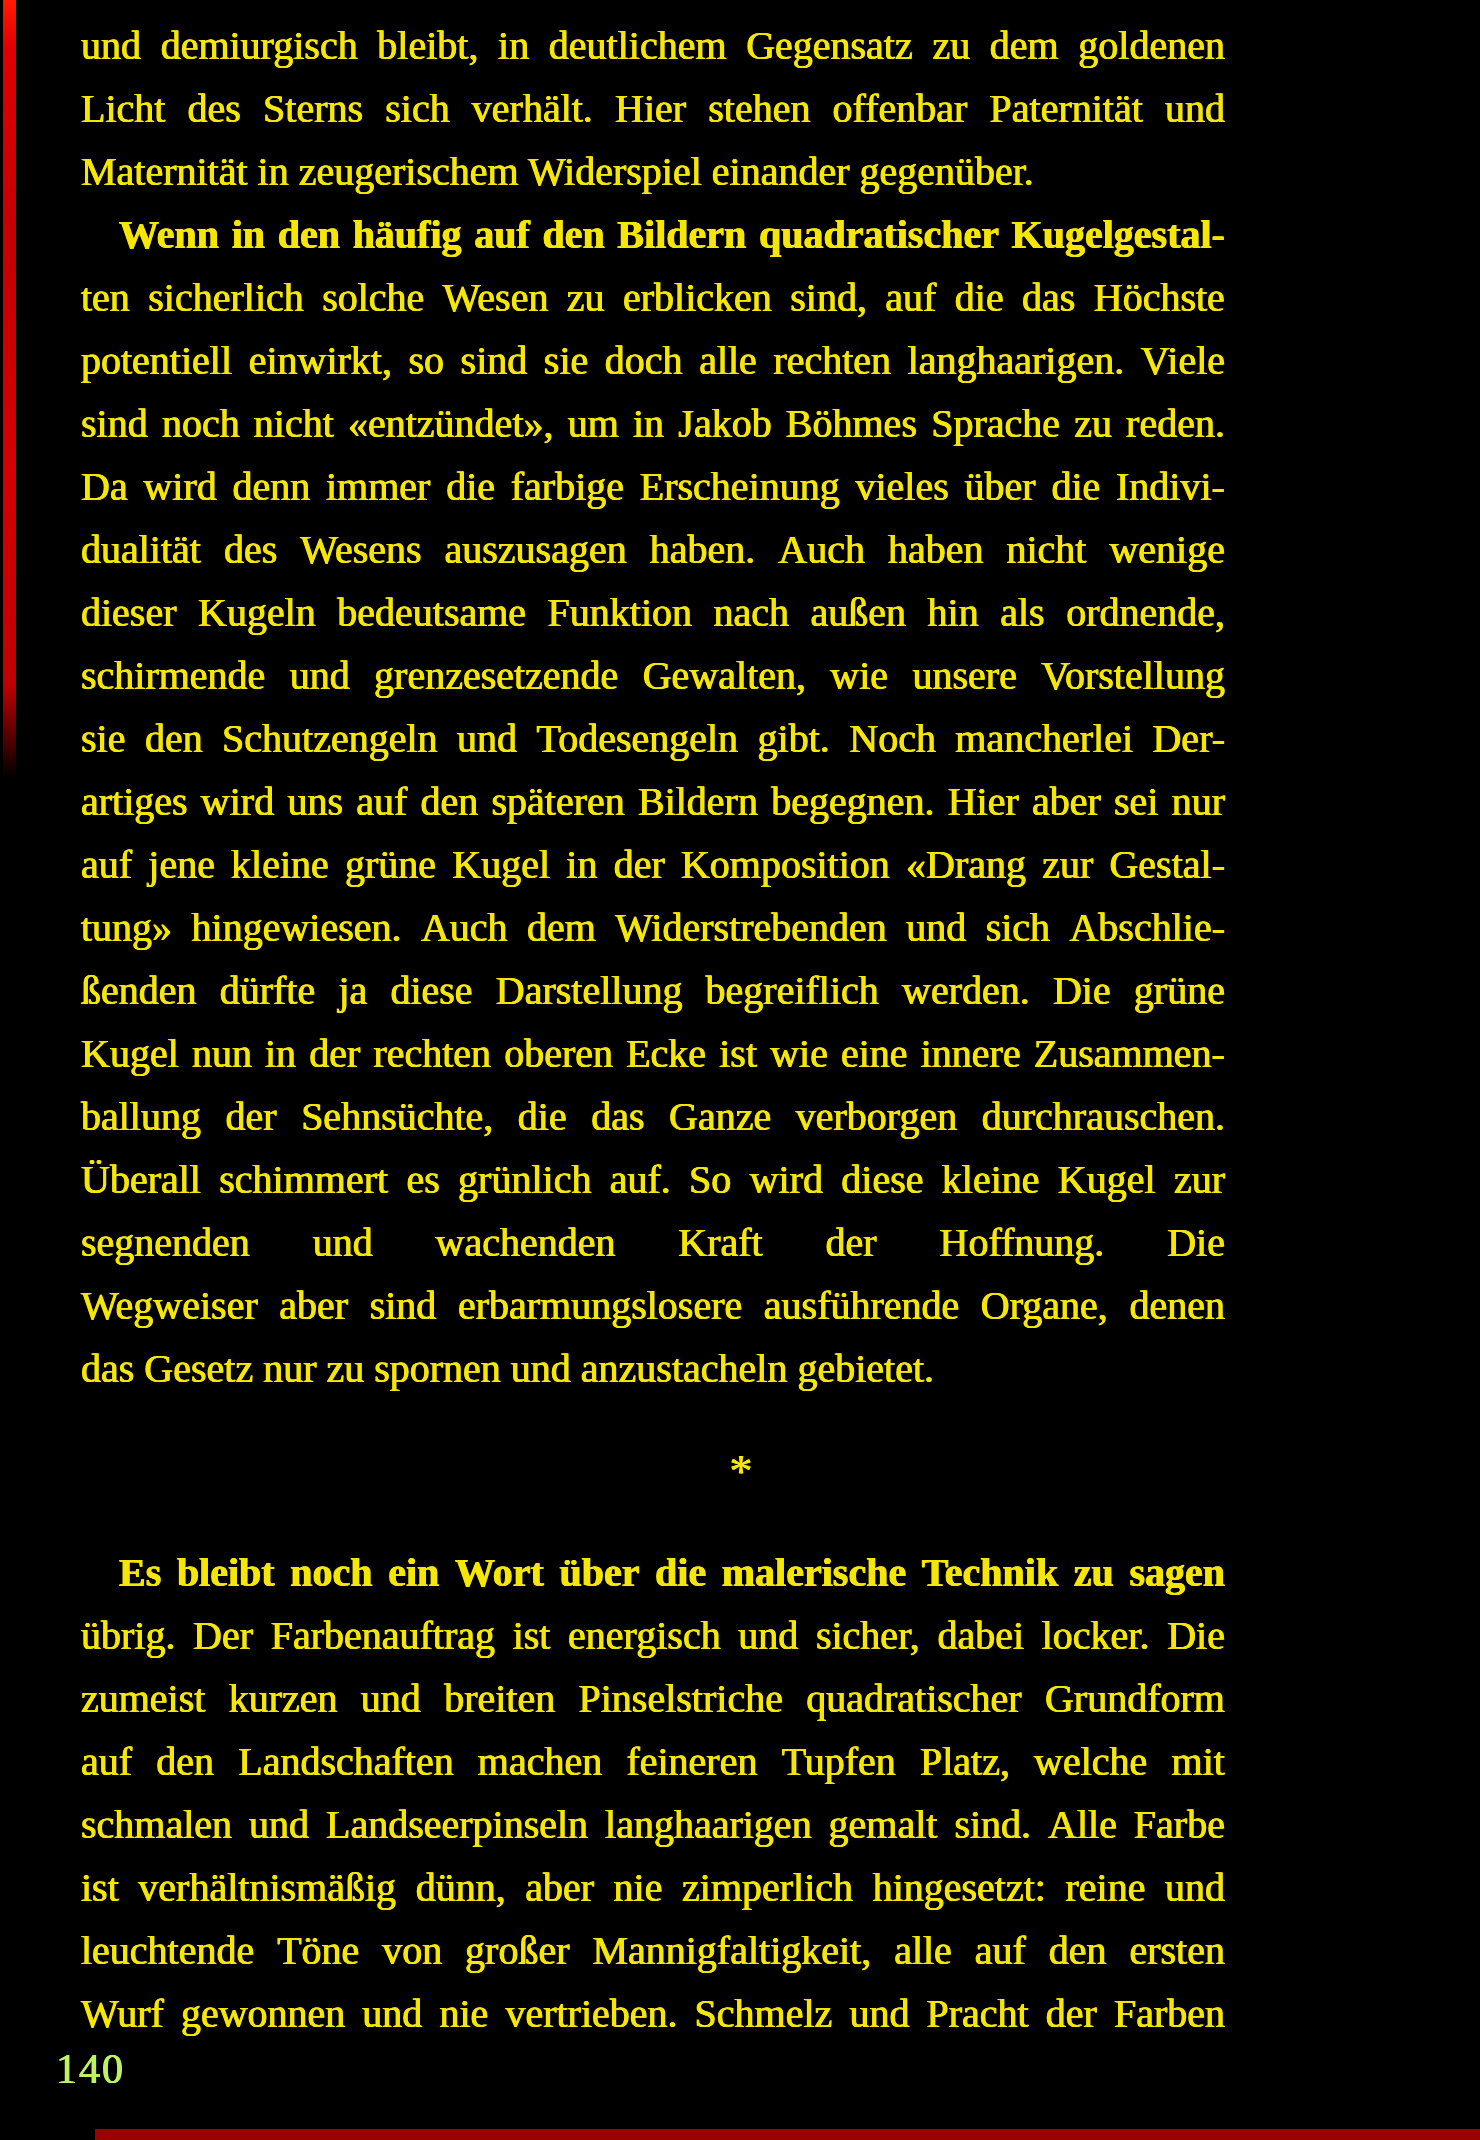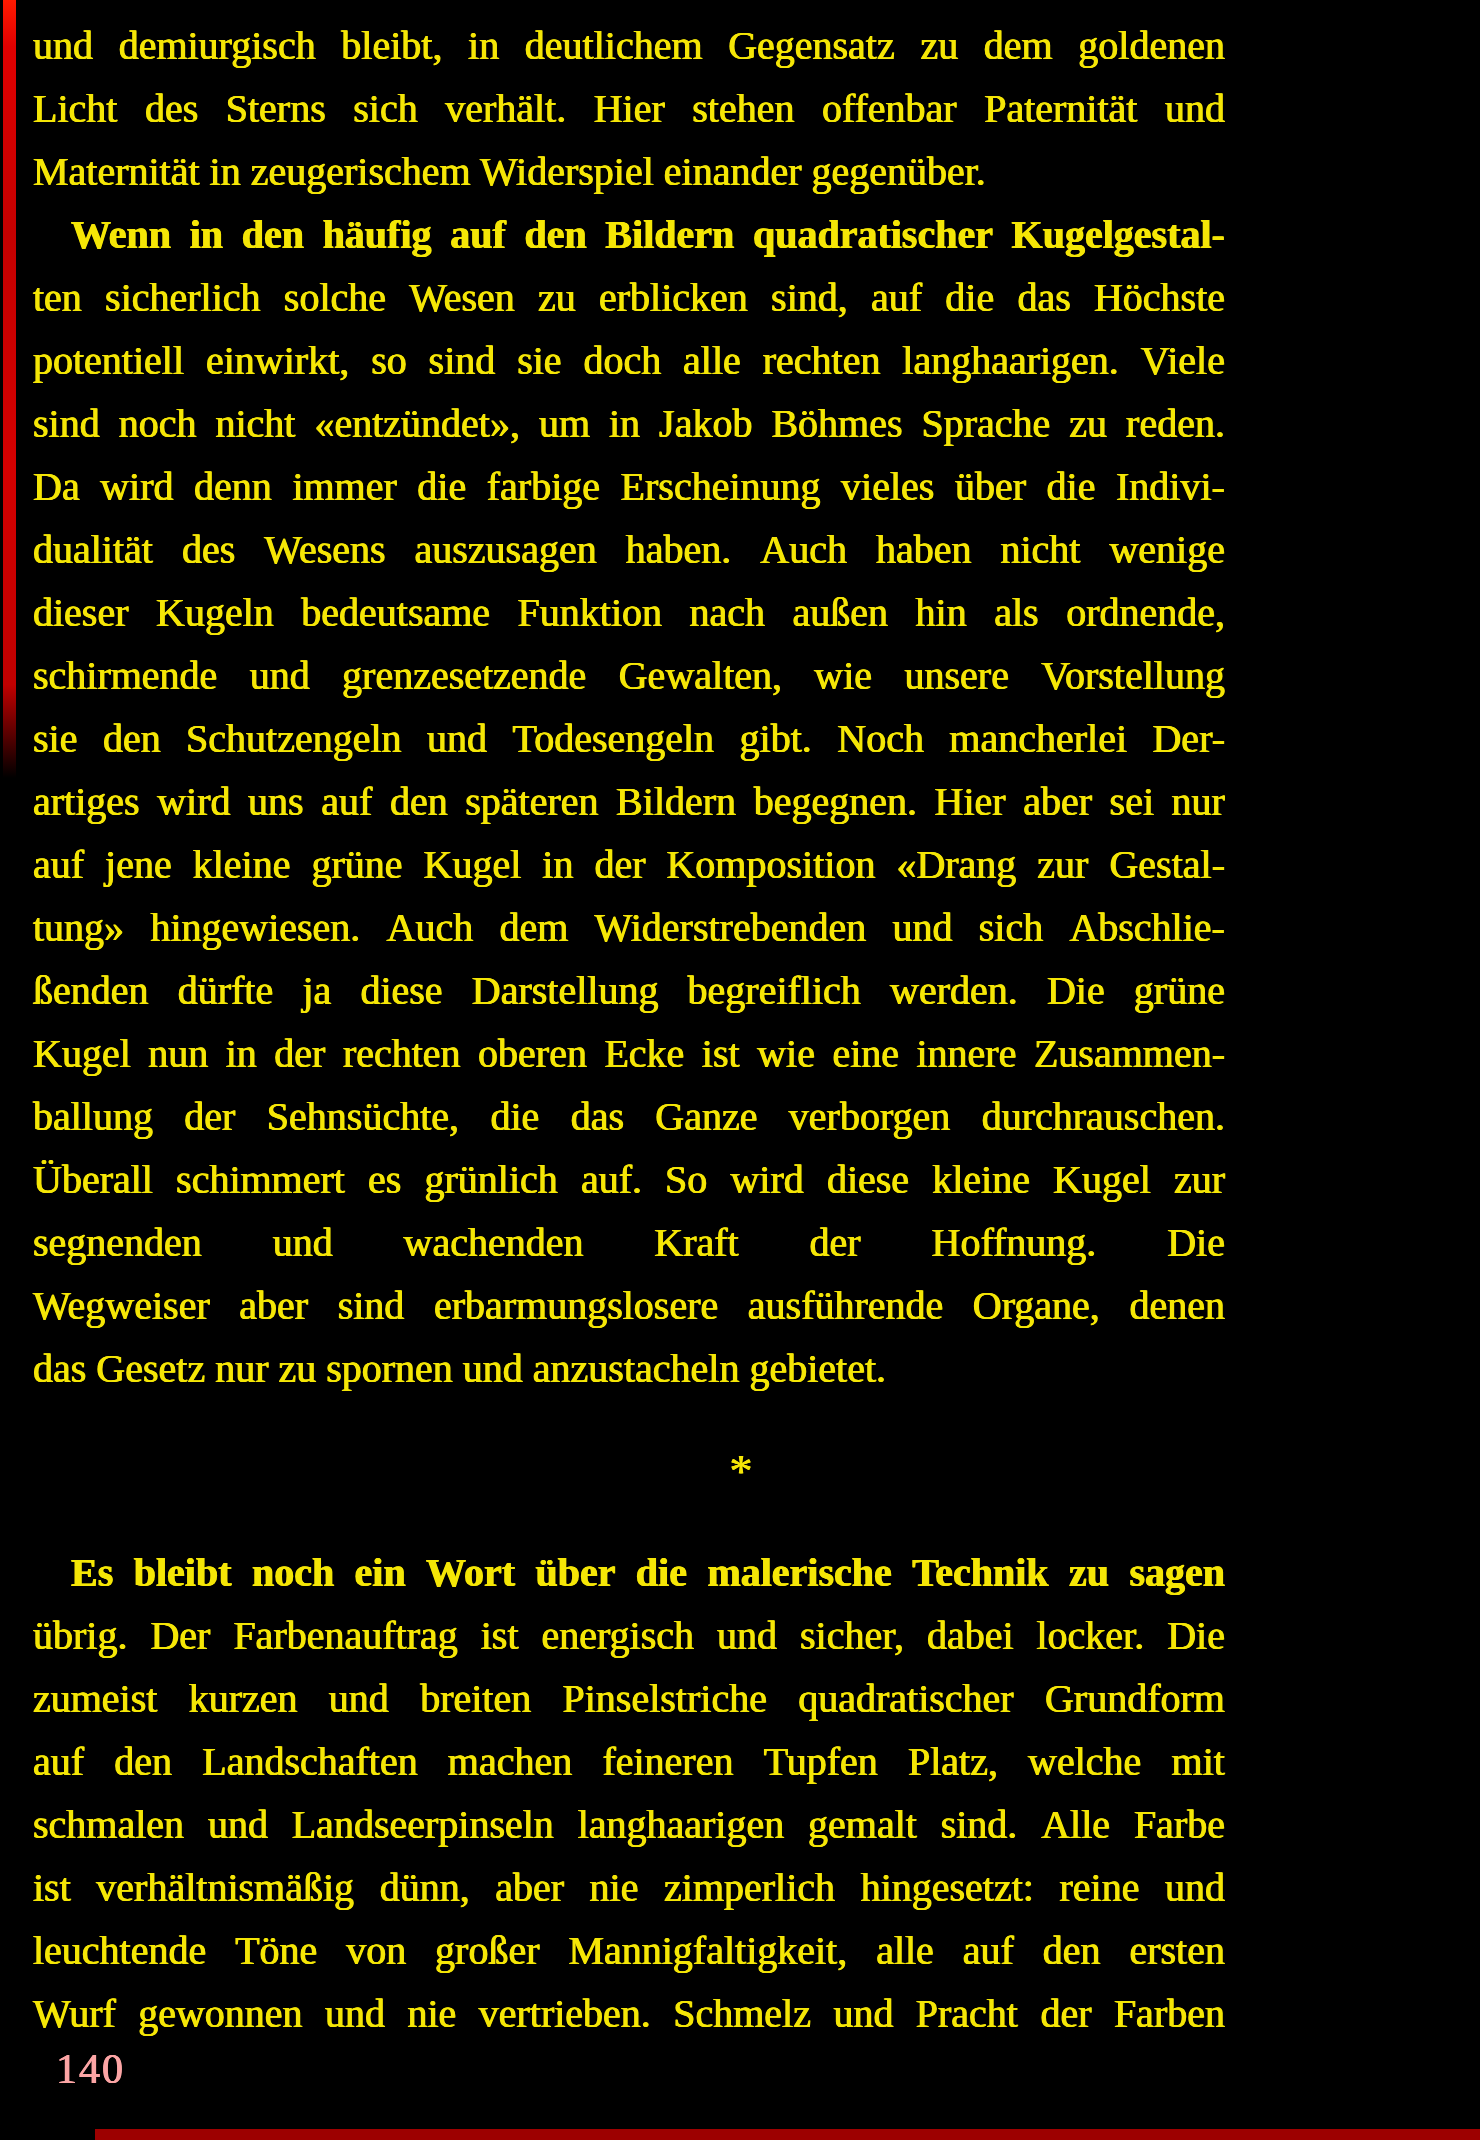--- a/index.html
+++ b/index.html
@@ -39,20 +39,21 @@
     top: 14px;
     width: 1192px;
     color: #f5e606;
     font-size: 40px;
     text-shadow: 0.5px 0 currentColor, -0.5px 0 currentColor;
   }
   .line {
     height: 63px;
     line-height: 63px;
     white-space: nowrap;
+    margin-left: 48px;
   }
   .line.just {
     display: flex;
     justify-content: space-between;
   }
   .line.just span { flex: 0 0 auto; }
   .line.ind { padding-left: 38px; font-weight: bold; }
   .sep-row {
     height: 141px;
     padding-top: 40px;
@@ -62,21 +63,21 @@
   .sep-star {
     position: relative;
     left: 112px;
     font-size: 46px;
     line-height: 63px;
   }
   .page-number {
     position: absolute;
     left: 56px;
     top: 2038px;
-    color: #fca5a5;
+    color: #bef264;
     font-size: 42px;
     line-height: 63px;
     text-shadow: 0.5px 0 currentColor, -0.5px 0 currentColor;
     letter-spacing: 2px;
   }
 </style>
 </head>
 <body>
 
 <div class="page">

